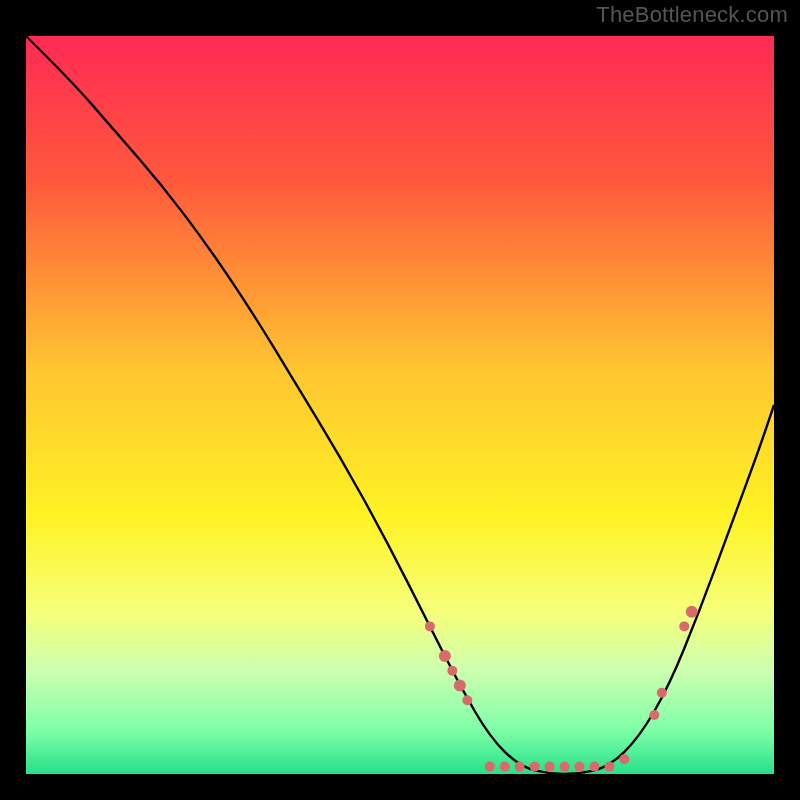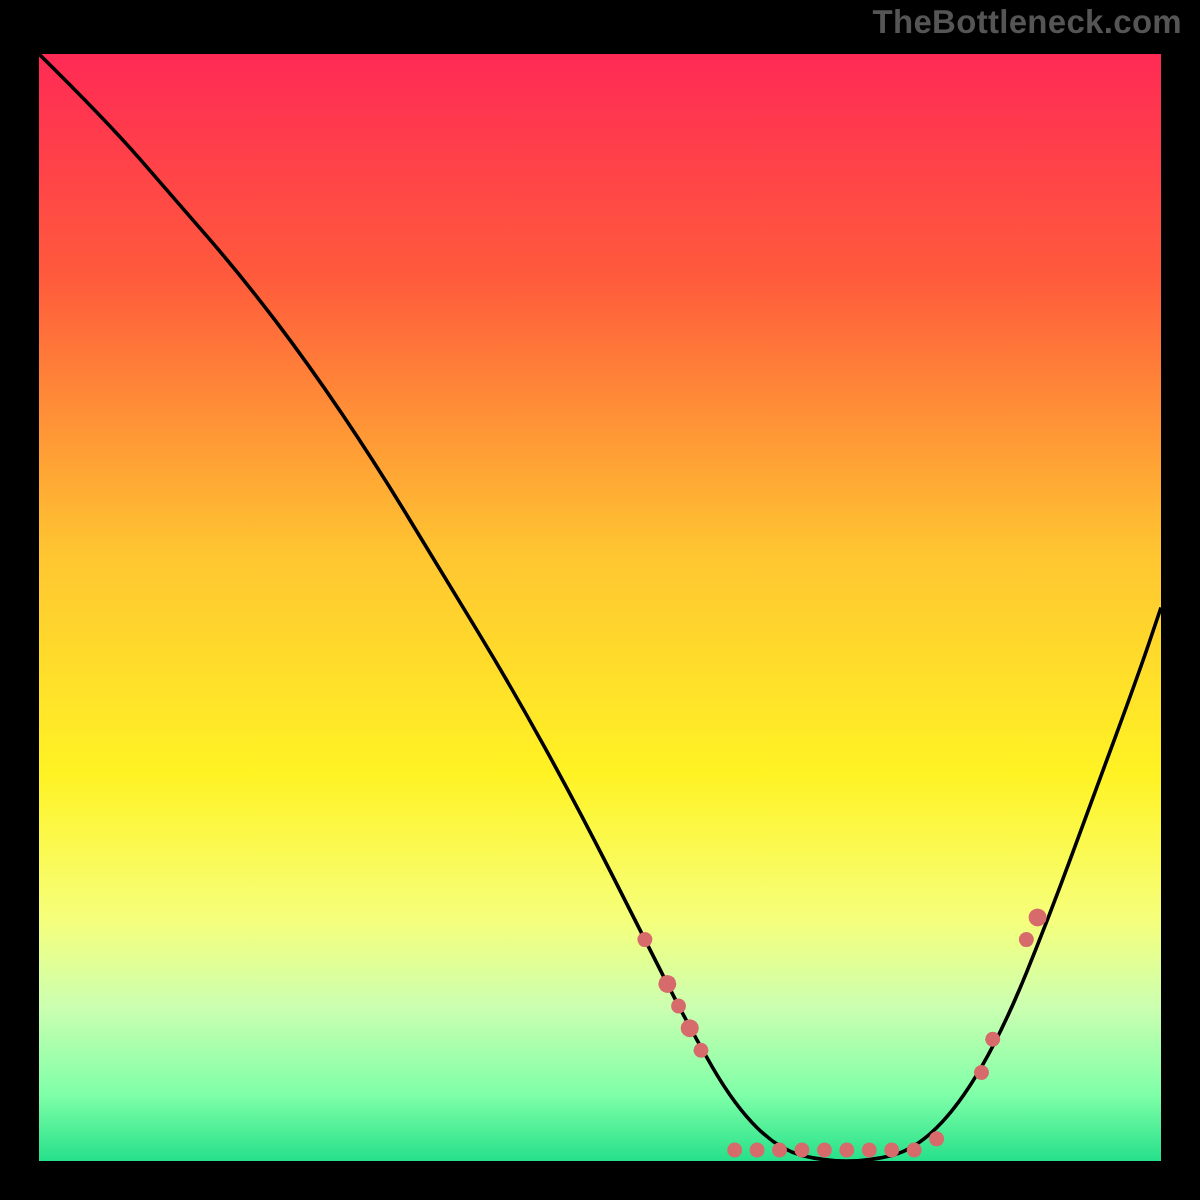--- a/index.html
+++ b/index.html
@@ -18,21 +18,21 @@
     width: 776px;
     height: 776px;
     background: #000;
   }
   .watermark {
     position: absolute;
     top: 2px;
     right: 12px;
     color: #555;
     font-size: 22px;
-    font-weight: 700;
+    font-weight: 400;
     letter-spacing: 0.2px;
   }
   svg {
     display: block;
   }
 </style>
 </head>
 <body>
 
 <div class="frame">

